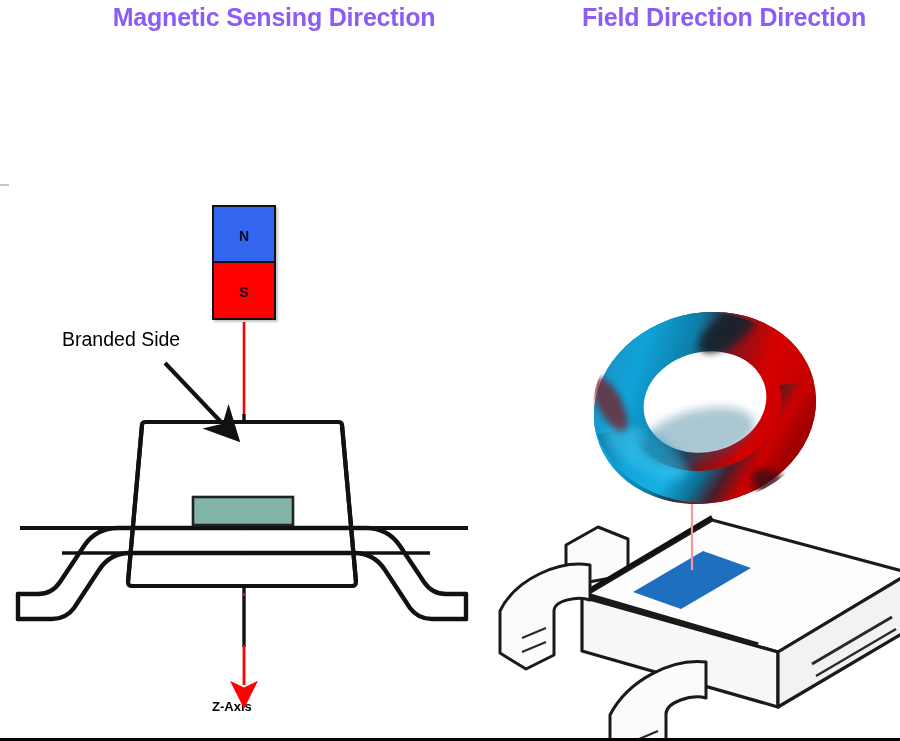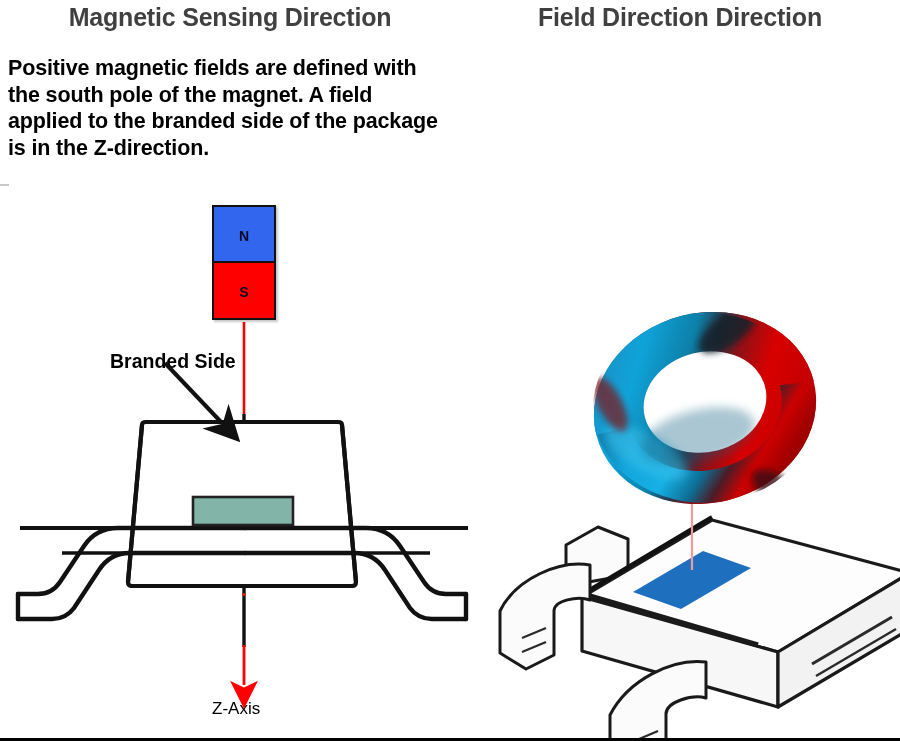--- a/index.html
+++ b/index.html
@@ -22,22 +22,23 @@
   #panel-left{left:0;width:460px;}
   #panel-right{left:460px;width:440px;}
 
   
   .panel-title{
     position:absolute;
     width:100%;
     text-align:center;
     font-weight:bold;
     font-size:25px;
-    color:#404040;
+    color:#8b5cf6;
     letter-spacing:-0.2px;
+    margin-left:44px;
   }
   #title-left{top:3px;}
   #title-right{top:3px;}
 
   .body-text{
     position:absolute;
     font-weight:bold;
     font-size:21.5px;
     line-height:26.5px;
     color:#000;
@@ -55,22 +56,22 @@
     color:#0d0d0d;
     letter-spacing:0.5px;
   }
 
   .small-label{
     position:absolute;
     font-size:19.5px;
     color:#000;
     white-space:nowrap;
   }
-  #branded-label{left:62px;top:350px;font-weight:700;margin-left:48px;}
-  #zaxis-label{left:212px;top:699px;font-weight:normal;font-size:17px;}
+  #branded-label{left:62px;top:328px;font-weight:400;}
+  #zaxis-label{left:212px;top:699px;font-weight:bold;font-size:13px;}
 
   
   #bar-magnet{
     position:absolute;
     left:212px;top:205px;
     width:64px;height:115px;
     border:2px solid #111;
     box-sizing:border-box;
     box-shadow:2px 2px 2px rgba(0,0,0,.22);
   }
@@ -103,23 +104,20 @@
 <body>
 
 <div id="figure">
 
   <div id="tick-left"></div>
 
   <div class="panel" id="panel-left">
 
     <div class="panel-title" id="title-left">Magnetic Sensing Direction</div>
 
-    <div class="body-text" id="desc-left">
-      <span>Positive magnetic fields are defined with the south pole of the magnet. A field applied to the branded side of the package is in the Z-direction.</span>
-    </div>
 
     <div id="bar-magnet">
       <div id="pole-n">
         <span class="pole-letter">N</span>
       </div>
       <div id="pole-s">
         <span class="pole-letter">S</span>
       </div>
     </div>
 

